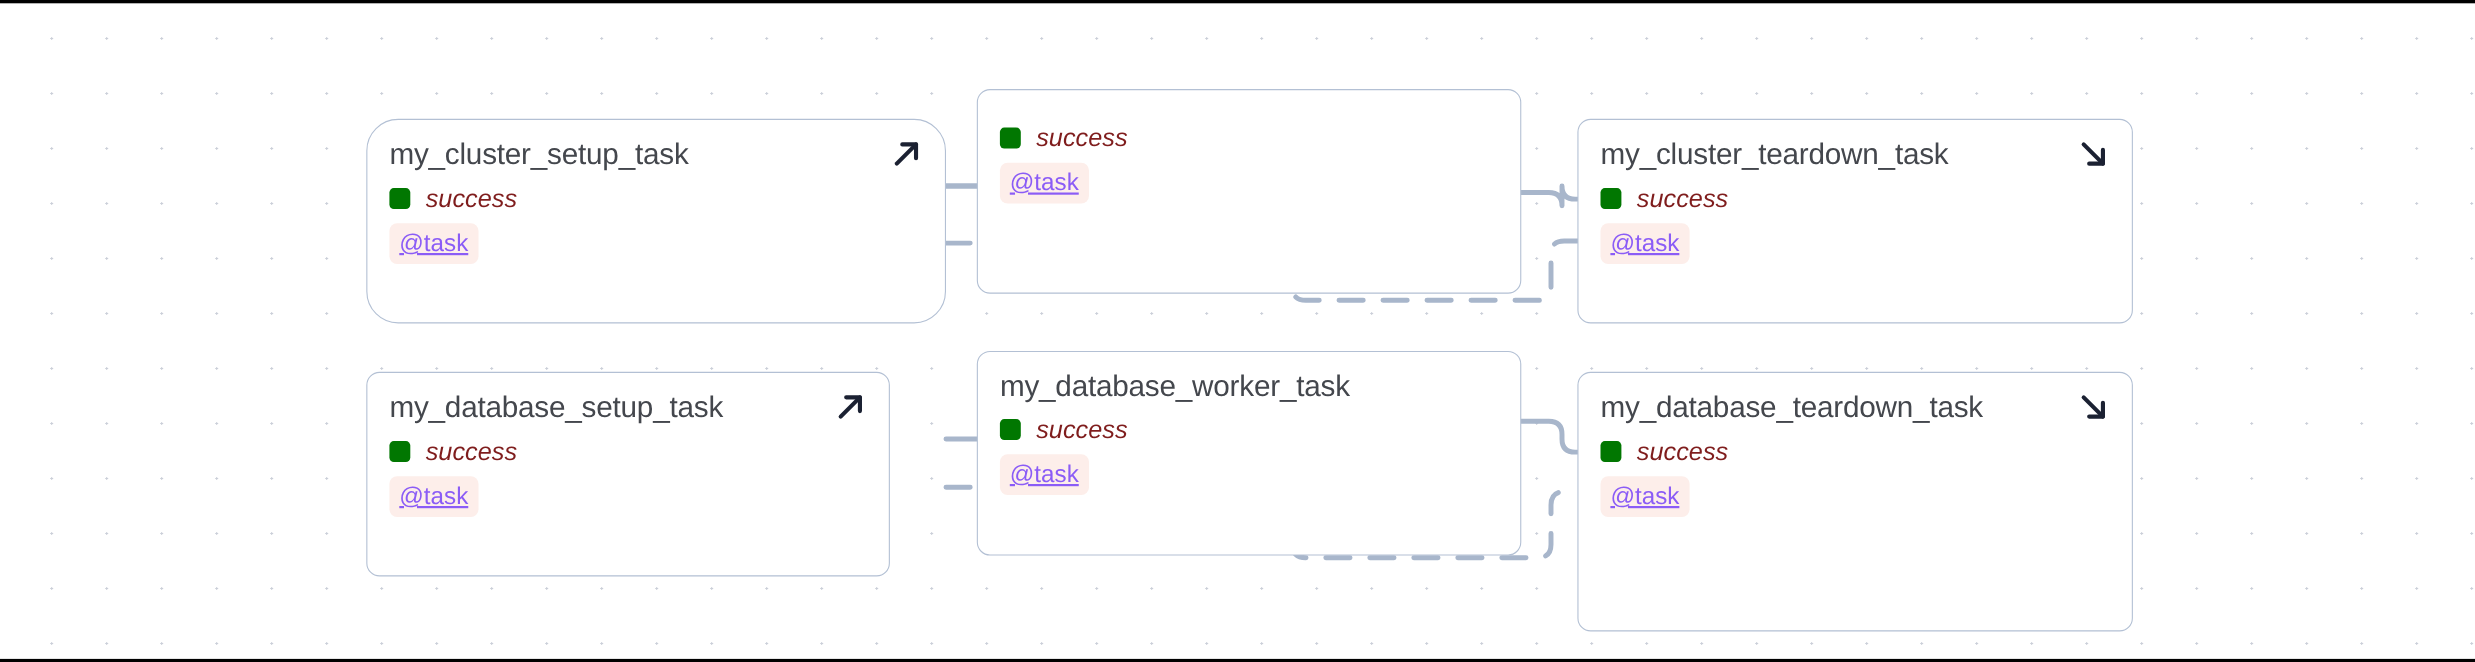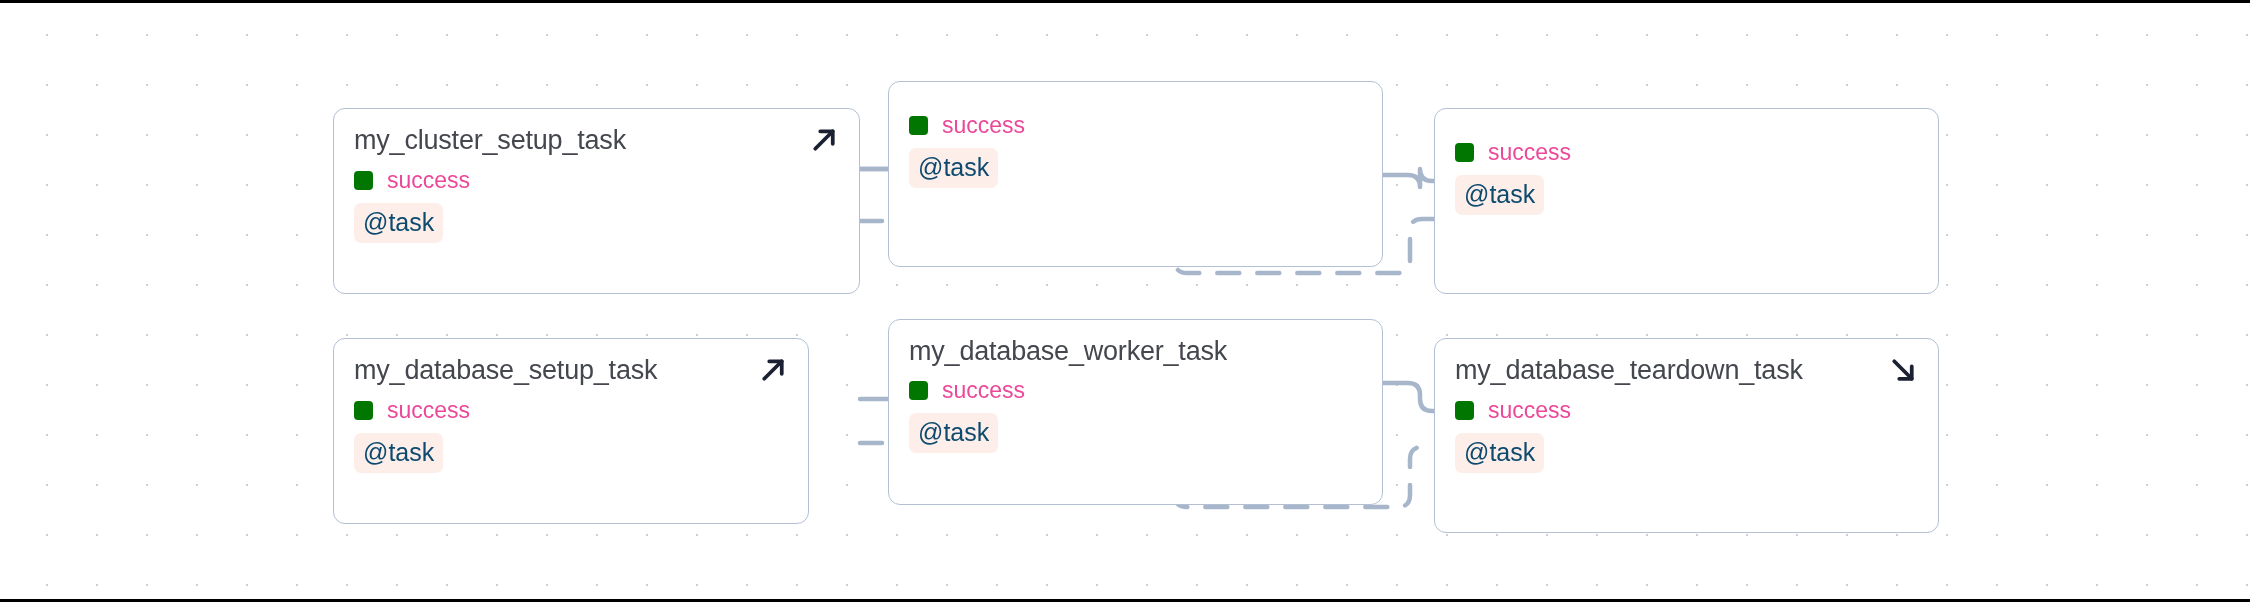--- a/index.html
+++ b/index.html
@@ -80,35 +80,37 @@
   }
   .status-swatch {
     width: 19px;
     height: 19px;
     border-radius: 4px;
     background: #017701;
     flex: 0 0 auto;
   }
   .status-text {
     font-size: 23px;
-    color: #ec4899;
+    color: #7f1d1d;
     line-height: 1;
+    font-style: italic;
   }
   .tag-row {
     margin-top: 11px;
     display: flex;
   }
   .tag {
     display: inline-block;
     background: #fdeeea;
-    color: #0c4a6e;
-    font-size: 25px;
+    color: #8b5cf6;
+    font-size: 22px;
     line-height: 1;
     padding: 7px 9px 8px 9px;
     border-radius: 7px;
+    text-decoration: underline;
   }
 </style>
 </head>
 <body>
 
 <div id="root">
 
   <div id="grid"></div>
 
   <svg id="edges" viewBox="0 0 2250 602" xmlns="http://www.w3.org/2000/svg">
@@ -130,21 +132,21 @@
     <g stroke="#a8b6cb" stroke-width="4.5" fill="none" stroke-linecap="round" stroke-linejoin="round">
 
       <path d="M 860 396 L 1174 396 Q 1186 396 1186 384 L 1186 392 Q 1186 380 1198 380 L 1215 380"></path>
 
       <path d="M 1383 380 L 1408 380 Q 1420 380 1420 392 L 1420 396 Q 1420 408 1432 408 L 1434 408"></path>
 
       <path stroke-dasharray="22 18" d="M 860 440 L 1163 440 Q 1175 440 1175 452 L 1175 492 Q 1175 504 1187 504 L 1398 504 Q 1410 504 1410 492 L 1410 456 Q 1410 444 1422 444 L 1434 444"></path>
     </g>
   </svg>
 
-  <div class="node" style="left:333px; top:105px; width:527px; height:186px;">
+  <div class="node" style="left:333px; top:105px; width:527px; height:186px;border-radius:29px;">
     <div class="node-header">
       <div class="node-title">my_cluster_setup_task</div>
       <span class="node-icon">
         <svg width="30" height="30" viewBox="0 0 24 24" fill="none" stroke="currentColor" stroke-width="3" stroke-linecap="round" stroke-linejoin="round">
           <line x1="5" y1="19" x2="19" y2="5"></line>
           <polyline points="9 5 19 5 19 15"></polyline>
         </svg>
       </span>
     </div>
     <div class="status-row">
@@ -160,20 +162,29 @@
     <div class="status-row">
       <span class="status-swatch"></span>
       <span class="status-text">success</span>
     </div>
     <div class="tag-row">
       <span class="tag">@task</span>
     </div>
   </div>
 
   <div class="node" style="left:1434px; top:105px; width:505px; height:186px;">
+    <div class="node-header">
+      <div class="node-title">my_cluster_teardown_task</div>
+      <span class="node-icon">
+        <svg width="30" height="30" viewBox="0 0 24 24" fill="none" stroke="currentColor" stroke-width="3" stroke-linecap="round" stroke-linejoin="round">
+          <line x1="5" y1="5" x2="19" y2="19"></line>
+          <polyline points="19 9 19 19 9 19"></polyline>
+        </svg>
+      </span>
+    </div>
     <div class="status-row">
       <span class="status-swatch"></span>
       <span class="status-text">success</span>
     </div>
     <div class="tag-row">
       <span class="tag">@task</span>
     </div>
   </div>
 
   <div class="node" style="left:333px; top:335px; width:476px; height:186px;">
@@ -201,21 +212,21 @@
     </div>
     <div class="status-row">
       <span class="status-swatch"></span>
       <span class="status-text">success</span>
     </div>
     <div class="tag-row">
       <span class="tag">@task</span>
     </div>
   </div>
 
-  <div class="node" style="left:1434px; top:335px; width:505px; height:195px;">
+  <div class="node" style="left:1434px; top:335px; width:505px; height:236px;">
     <div class="node-header">
       <div class="node-title">my_database_teardown_task</div>
       <span class="node-icon">
         <svg width="30" height="30" viewBox="0 0 24 24" fill="none" stroke="currentColor" stroke-width="3" stroke-linecap="round" stroke-linejoin="round">
           <line x1="5" y1="5" x2="19" y2="19"></line>
           <polyline points="19 9 19 19 9 19"></polyline>
         </svg>
       </span>
     </div>
     <div class="status-row">

